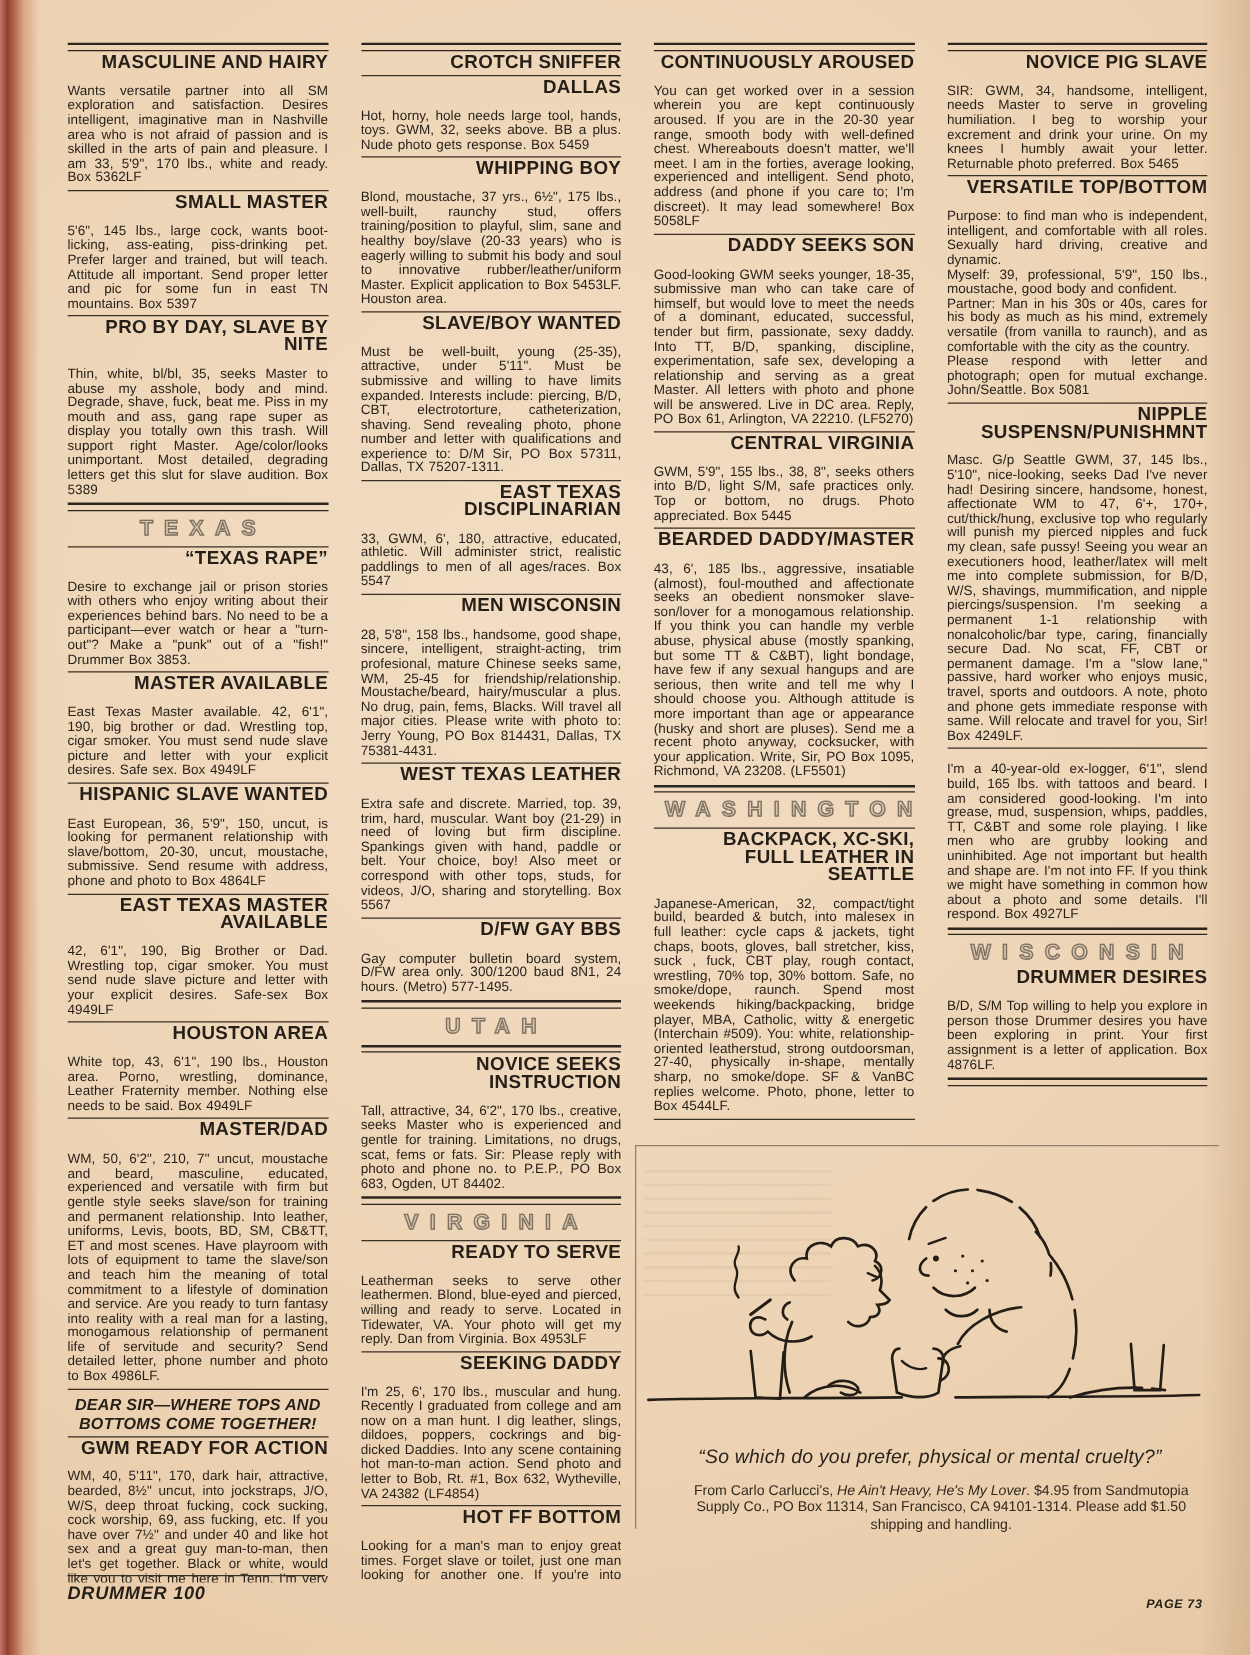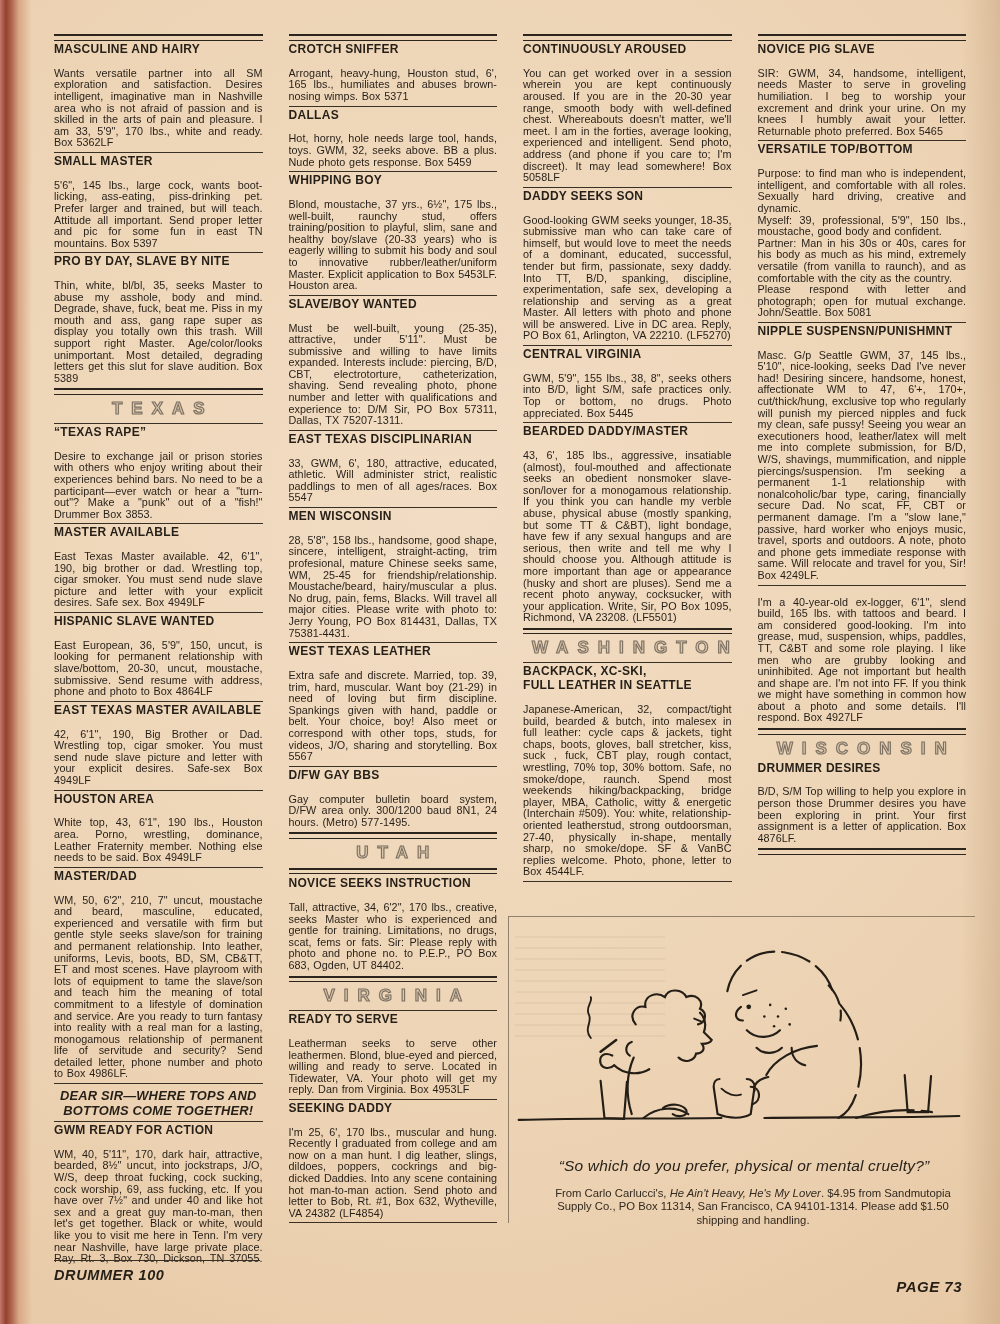--- a/index.html
+++ b/index.html
@@ -19,21 +19,21 @@
   }
   .columns{
     position:absolute;left:54px;top:34px;width:912px;
     display:grid;grid-template-columns:repeat(4,1fr);column-gap:26px;
   }
   .col{max-height:1232px;overflow:hidden;}
   .rule-top{border-top:2.5px solid #2c251d;border-bottom:1px solid #2c251d;height:4px;margin:0 0 2px;}
   .rule-single{border-top:1.3px solid #382f25;margin:3px 0 2px;}
   .rule-double{border-top:2.5px solid #2c251d;border-bottom:1.2px solid #2c251d;height:3.5px;margin:4px 0 3px;}
   .ad-title{
-    font-weight:700;font-size:12px;line-height:13.8px;text-align:left;
+    font-weight:700;font-size:15px;line-height:13.8px;text-align:right;
     letter-spacing:.3px;margin:2px 0 1px;white-space:pre-line;
   }
   .ad-body{
     font-size:10.8px;line-height:11.6px;text-align:justify;white-space:pre-line;
     letter-spacing:.05px;word-spacing:.6px;margin-top:11px;
   }
   .state-header{text-align:center;margin:3px 0 2px;}
   .state-label{
     display:inline-block;font-weight:700;font-size:17px;line-height:22px;
     letter-spacing:9px;padding-left:9px;color:#d9c6ab;
@@ -62,21 +62,21 @@
     font-size:11.3px;line-height:13.4px;margin:12px 0 0 28px;width:424px;
     text-align:center;color:#32291f;
   }
   .footer-left{
     position:absolute;left:54px;top:1260px;width:206px;
     border-top:1.4px solid #382f25;padding-top:6px;
     font-weight:700;font-style:italic;font-size:14.5px;letter-spacing:.6px;
   }
   .footer-right{
     position:absolute;right:38px;top:1278px;
-    font-weight:700;font-style:italic;font-size:15px;letter-spacing:.5px;
+    font-weight:700;font-style:italic;font-size:10px;letter-spacing:.5px;
   }
 </style>
 </head>
 <body>
 
 <div class="page">
   <div class="binding"></div>
 
   <main class="columns">
     <section class="col">
@@ -133,21 +133,20 @@
         <div class="rule-single"></div>
         <div class="ad">
           <div class="ad-title">GWM READY FOR ACTION</div>
           <div class="ad-body">WM, 40, 5'11", 170, dark hair, attractive, bearded, 8½" uncut, into jockstraps, J/O, W/S, deep throat fucking, cock sucking, cock worship, 69, ass fucking, etc. If you have over 7½" and under 40 and like hot sex and a great guy man-to-man, then let's get together. Black or white, would like you to visit me here in Tenn. I'm very near Nashville, have large private place. Ray, Rt. 3, Box 730, Dickson, TN 37055. (615) 446-2613. (LF5287)</div>
         </div>
       </section>
     <section class="col">
         <div class="rule-top"></div>
         <div class="ad">
           <div class="ad-title">CROTCH SNIFFER</div>
-          <div class="ad-body">Arrogant, heavy-hung, Houston stud, 6', 165 lbs., humiliates and abuses brown-nosing wimps. Box 5371</div>
         </div>
         <div class="rule-single"></div>
         <div class="ad">
           <div class="ad-title">DALLAS</div>
           <div class="ad-body">Hot, horny, hole needs large tool, hands, toys. GWM, 32, seeks above. BB a plus. Nude photo gets response. Box 5459</div>
         </div>
         <div class="rule-single"></div>
         <div class="ad">
           <div class="ad-title">WHIPPING BOY</div>
           <div class="ad-body">Blond, moustache, 37 yrs., 6½", 175 lbs., well-built, raunchy stud, offers training/position to playful, slim, sane and healthy boy/slave (20-33 years) who is eagerly willing to submit his body and soul to innovative rubber/leather/uniform Master. Explicit application to Box 5453LF. Houston area.</div>
@@ -190,20 +189,24 @@
         <div class="ad">
           <div class="ad-title">READY TO SERVE</div>
           <div class="ad-body">Leatherman seeks to serve other leathermen. Blond, blue-eyed and pierced, willing and ready to serve. Located in Tidewater, VA. Your photo will get my reply. Dan from Virginia. Box 4953LF</div>
         </div>
         <div class="rule-single"></div>
         <div class="ad">
           <div class="ad-title">SEEKING DADDY</div>
           <div class="ad-body">I'm 25, 6', 170 lbs., muscular and hung. Recently I graduated from college and am now on a man hunt. I dig leather, slings, dildoes, poppers, cockrings and big-dicked Daddies. Into any scene containing hot man-to-man action. Send photo and letter to Bob, Rt. #1, Box 632, Wytheville, VA 24382 (LF4854)</div>
         </div>
         <div class="rule-single"></div>
+        <div class="ad">
+          <div class="ad-title">HOT FF BOTTOM</div>
+          <div class="ad-body">Looking for a man's man to enjoy great times. Forget slave or toilet, just one man looking for another one. If you're into intense sex and a personable fella let's meet. N. Virginia area. Box 5477LF</div>
+        </div>
       </section>
     <section class="col">
         <div class="rule-top"></div>
         <div class="ad">
           <div class="ad-title">CONTINUOUSLY AROUSED</div>
           <div class="ad-body">You can get worked over in a session wherein you are kept continuously aroused. If you are in the 20-30 year range, smooth body with well-defined chest. Whereabouts doesn't matter, we'll meet. I am in the forties, average looking, experienced and intelligent. Send photo, address (and phone if you care to; I'm discreet). It may lead somewhere! Box 5058LF</div>
         </div>
         <div class="rule-single"></div>
         <div class="ad">
           <div class="ad-title">DADDY SEEKS SON</div>

